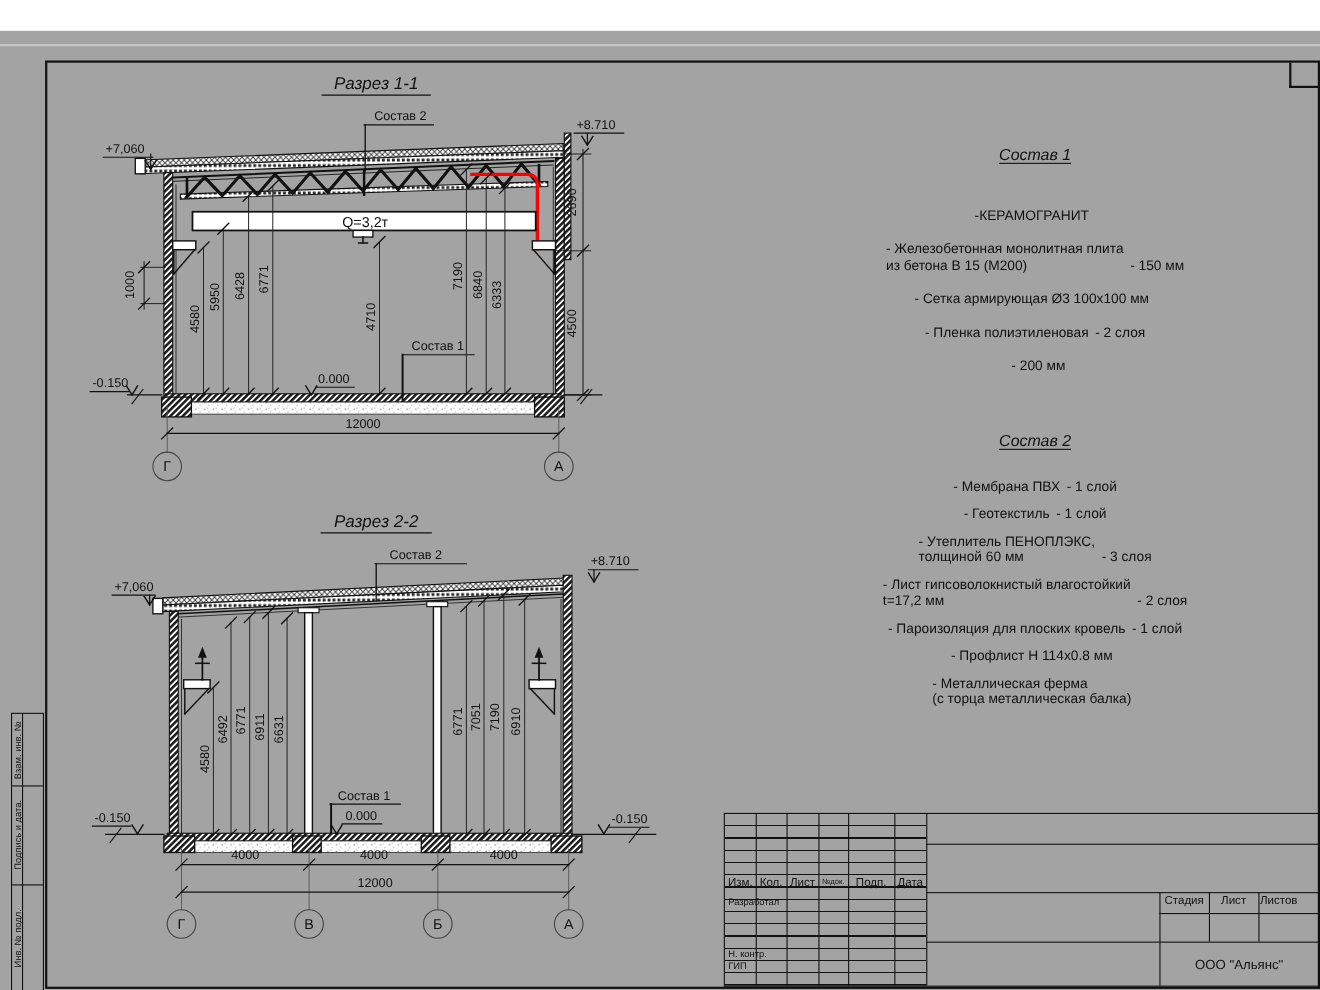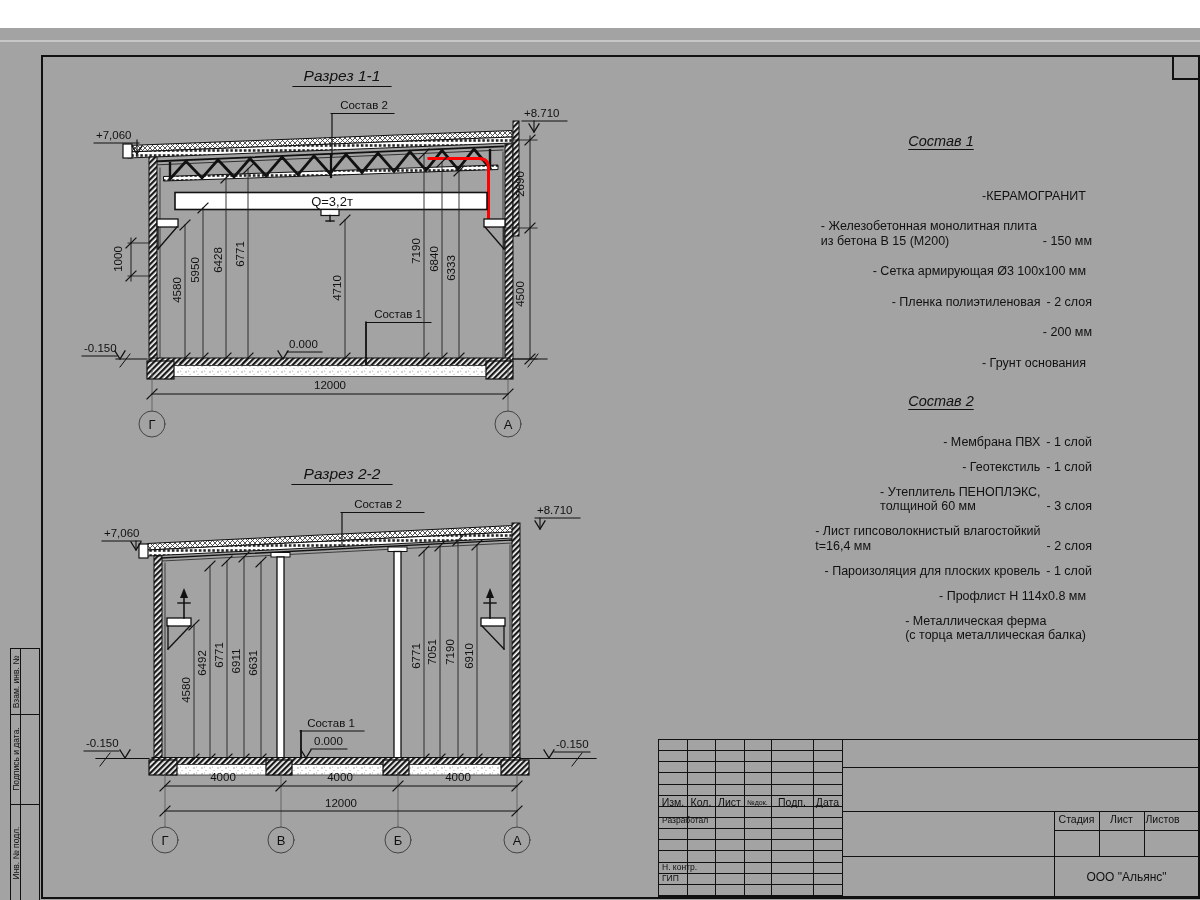--- a/index.html
+++ b/index.html
@@ -6,21 +6,21 @@
   .page{position:relative;width:1200px;height:900px;background:#a3a3a3;overflow:hidden;
         font-family:"Liberation Sans",sans-serif;color:#111;margin-top:28px;}
   .edge{position:absolute;left:0;width:1200px;height:2px;background:#c6c6c6;}
   .frame{position:absolute;left:41px;top:27px;width:1155px;height:840px;border:2px solid #111;}
   .corner-box{position:absolute;left:1172px;top:29px;width:28px;height:21px;
               border-left:2px solid #111;border-bottom:2px solid #111;}
   
   .spec{position:absolute;width:302px;font-size:12.5px;line-height:14.5px;}
   .spec-title{text-align:center;font-style:italic;font-size:14.5px;
               text-decoration:underline;text-underline-offset:3px;}
-  .spec-item{display:flex;justify-content:flex-end;align-items:flex-end;}
+  .spec-item{display:flex;justify-content:center;align-items:flex-end;}
   .spec-text{white-space:pre-line;}
   .spec-note{white-space:nowrap;padding-left:6px;}
   #spec1 .spec-title{margin-bottom:40px;}
   #spec1 .spec-item{margin-bottom:16px;}
   #spec2 .spec-title{margin-bottom:26px;}
   #spec2 .spec-item{margin-bottom:10.5px;}
   
   .stamp{position:absolute;left:658px;top:711px;width:540px;height:156px;border:1.6px solid #111;font-size:10.5px;}
   .stamp-grid{position:absolute;left:0;top:0;width:183px;height:156px;border-right:1.6px solid #111;
     background-image:
@@ -415,44 +415,40 @@
       <span class="spec-text">- Сетка армирующая Ø3 100х100 мм</span>
       <span class="spec-note"></span>
     </div>
     <div class="spec-item">
       <span class="spec-text">- Пленка полиэтиленовая</span>
       <span class="spec-note">-  2 слоя</span>
     </div>
     <div class="spec-item">
       <span class="spec-note">- 200 мм</span>
     </div>
-    <div class="spec-item">
-      <span class="spec-text">- Грунт основания</span>
-      <span class="spec-note"></span>
-    </div>
   </div>
 
   <div id="spec2" class="spec" style="left:790px;top:366px;">
     <div class="spec-title">Состав 2</div>
     <div class="spec-item">
       <span class="spec-text">- Мембрана ПВХ</span>
       <span class="spec-note">- 1 слой</span>
     </div>
     <div class="spec-item">
       <span class="spec-text">- Геотекстиль</span>
       <span class="spec-note">- 1 слой</span>
     </div>
     <div class="spec-item">
       <span class="spec-text">- Утеплитель ПЕНОПЛЭКС,
 толщиной 60 мм</span>
       <span class="spec-note">- 3 слоя</span>
     </div>
     <div class="spec-item">
       <span class="spec-text">- Лист гипсоволокнистый влагостойкий
-t=16,4 мм</span>
+t=17,2 мм</span>
       <span class="spec-note">- 2 слоя</span>
     </div>
     <div class="spec-item">
       <span class="spec-text">- Пароизоляция для плоских кровель</span>
       <span class="spec-note">- 1 слой</span>
     </div>
     <div class="spec-item">
       <span class="spec-text">- Профлист Н 114х0.8 мм</span>
       <span class="spec-note"></span>
     </div>

